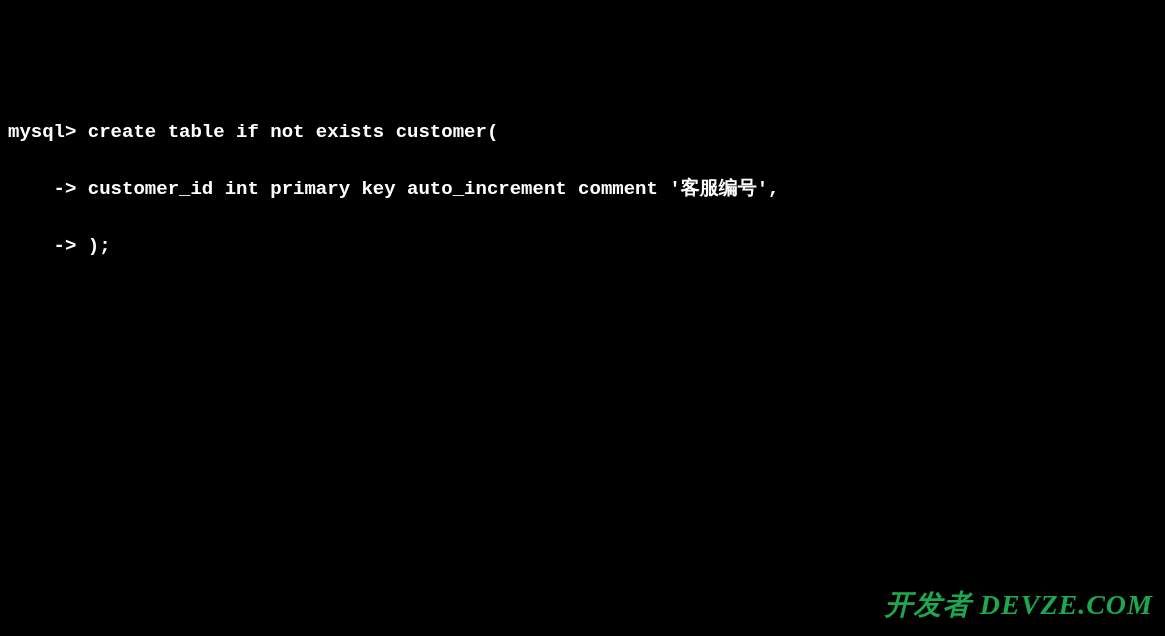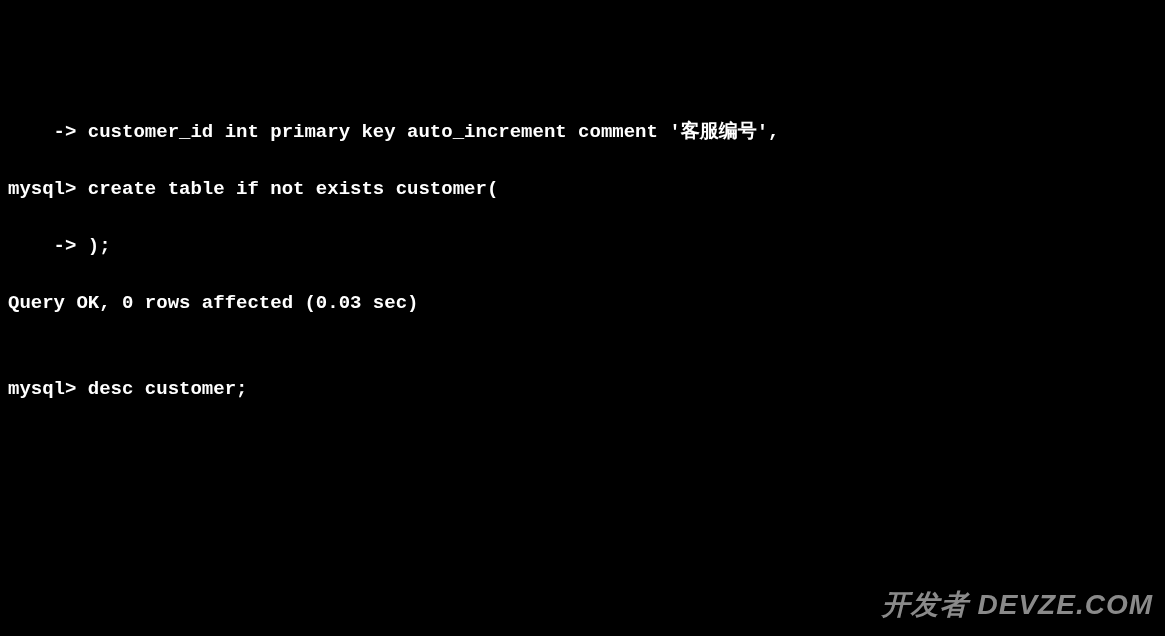--- a/index.html
+++ b/index.html
@@ -14,40 +14,38 @@
       height: 636px;
       overflow: hidden;
       font-weight: bold;
       white-space: pre;
     }
     .line { white-space: pre; }
     .watermark {
       position: absolute;
       right: 12px;
       bottom: 10px;
-      color: #a3a3a3;
-      font-family: Liberation Sans, sans-serif;
+      color: #22c55e;
+      font-family: Liberation Serif, serif;
       font-size: 28px;
       font-style: italic;
       font-weight: bold;
       opacity: 0.85;
       letter-spacing: 1px;
     }
   </style>
 </head>
 <body>
 
 
 <div>
+<div class="line">mysql&gt; create table if not exists customer(</div>
 <div class="line">    -&gt; customer_id int primary key auto_increment comment '客服编号',</div>
-<div class="line">mysql&gt; create table if not exists customer(</div>
 <div class="line">    -&gt; );</div>
-<div class="line">Query OK, 0 rows affected (0.03 sec)</div>
 <div class="line"></div>
-<div class="line">mysql&gt; desc customer;</div>
 
 
 
 
 
 
 
 
 
 

